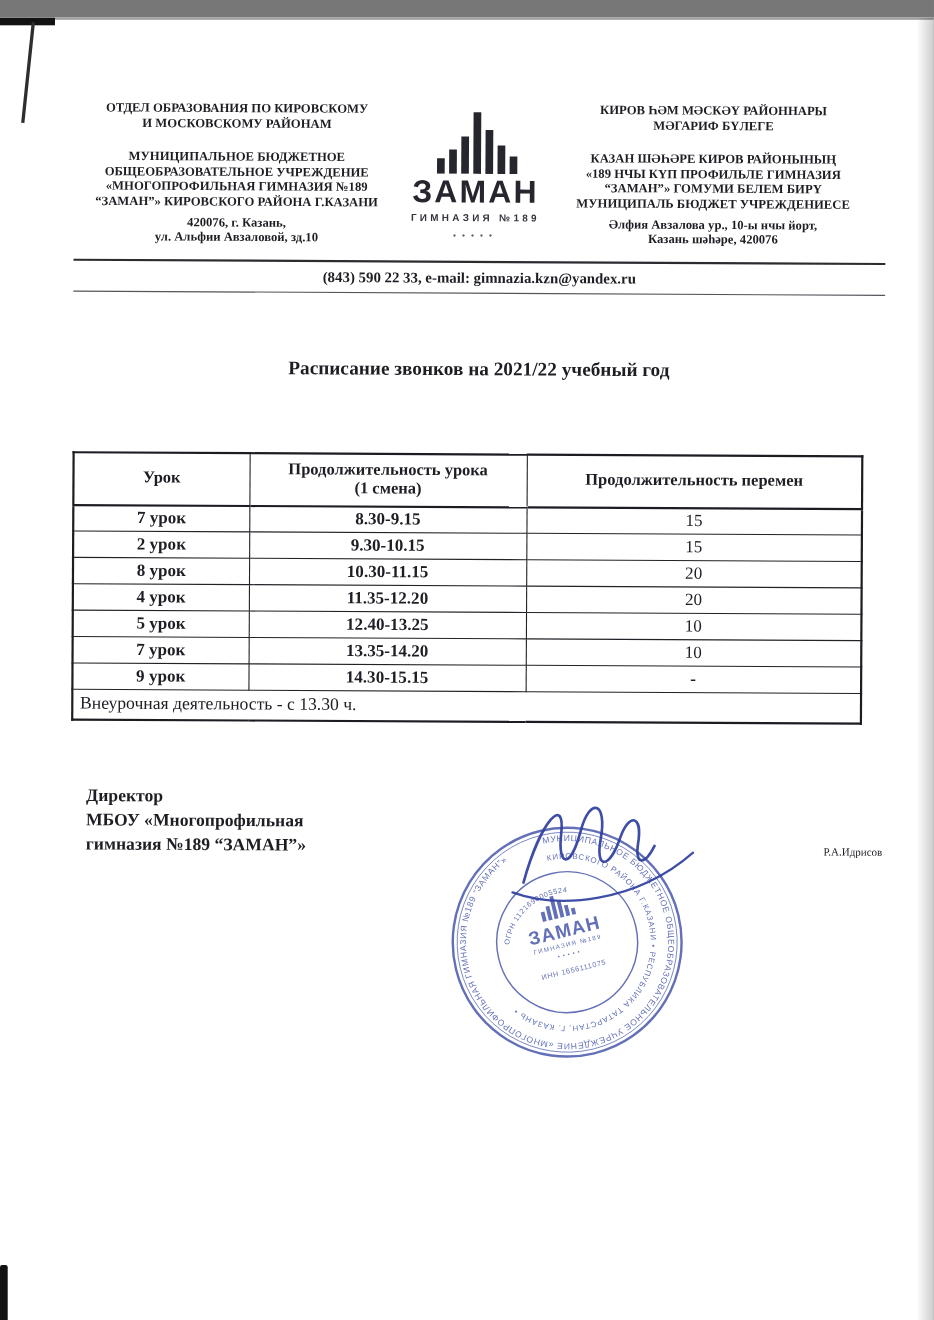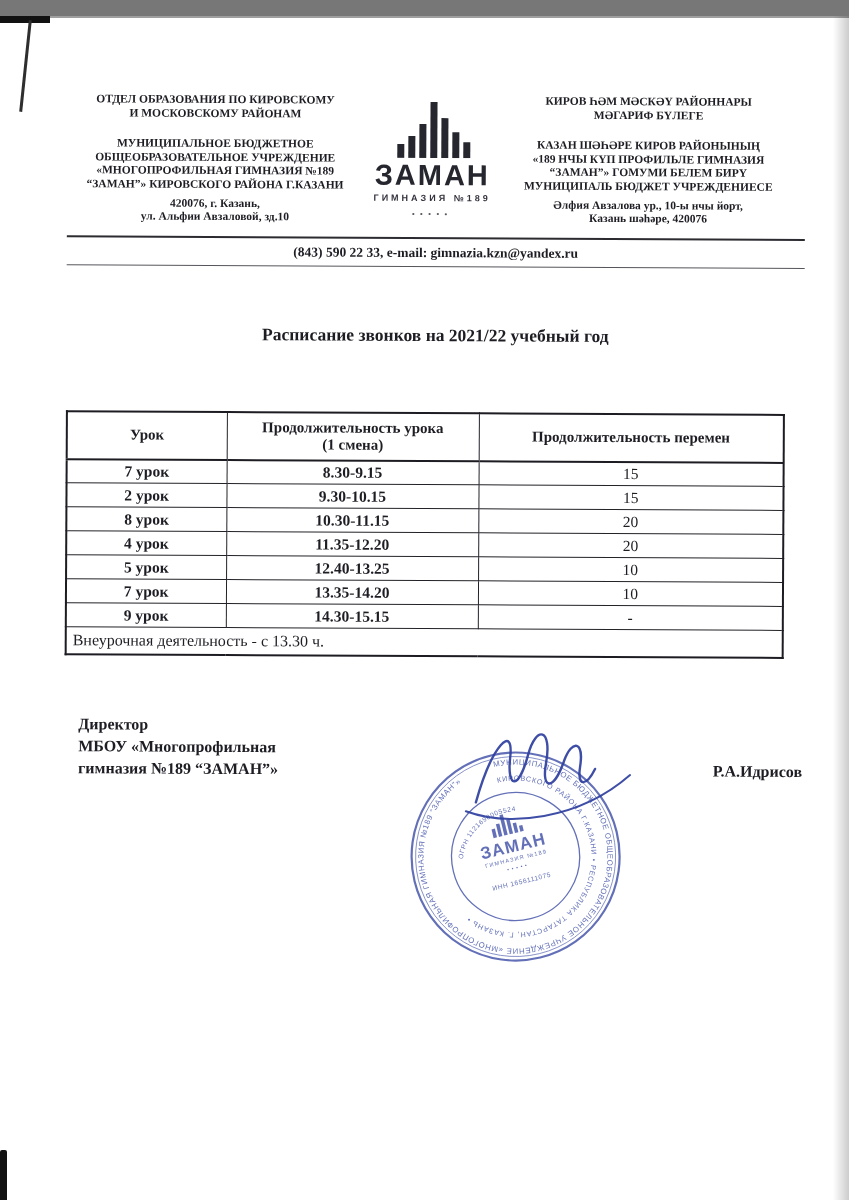--- a/index.html
+++ b/index.html
@@ -57,21 +57,21 @@
   table.bell td{ height:24px; text-align:center; vertical-align:middle; font-size:15.5px; }
   td.c-lesson{ font-weight:bold; }
   td.c-time{ font-weight:bold; }
   td.c-break{ font-weight:normal; font-size:15px; }
   tr.footer-row td{ height:27px; text-align:left; padding-left:6px; font-size:16px; }
   .footer-bold{ font-weight:normal; }
 
   
   .sig-row{ display:flex; align-items:flex-end; margin-top:58px; position:relative; z-index:2; }
   .sig-left{ font-weight:bold; font-size:16px; line-height:22px; padding-left:14px; }
-  .sig-name{ margin-left:auto; font-weight:bold; font-size:16px; padding-bottom:2px; }
+  .sig-name{ margin-left:auto; font-weight:normal; font-size:10px; padding-bottom:2px; }
 
   .stamp-svg{ position:absolute; left:410px; top:730px; z-index:3; }
   .sig-svg{ position:absolute; left:462px; top:698px; z-index:4; }
 </style>
 </head>
 <body>
 
 <div class="page">
   <div class="edge-top"></div>
   <div class="art-tl"></div>

